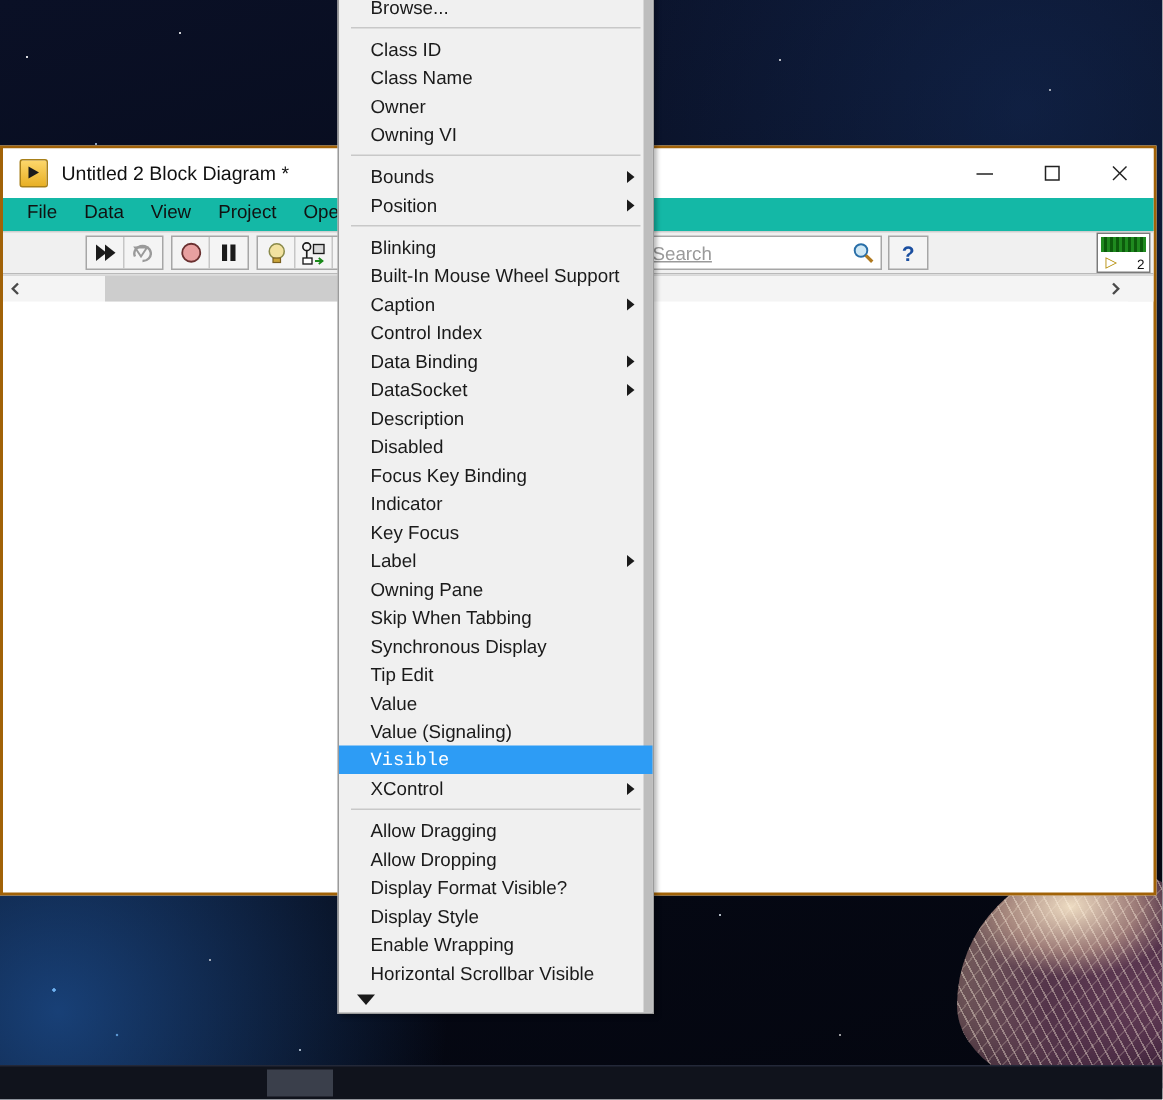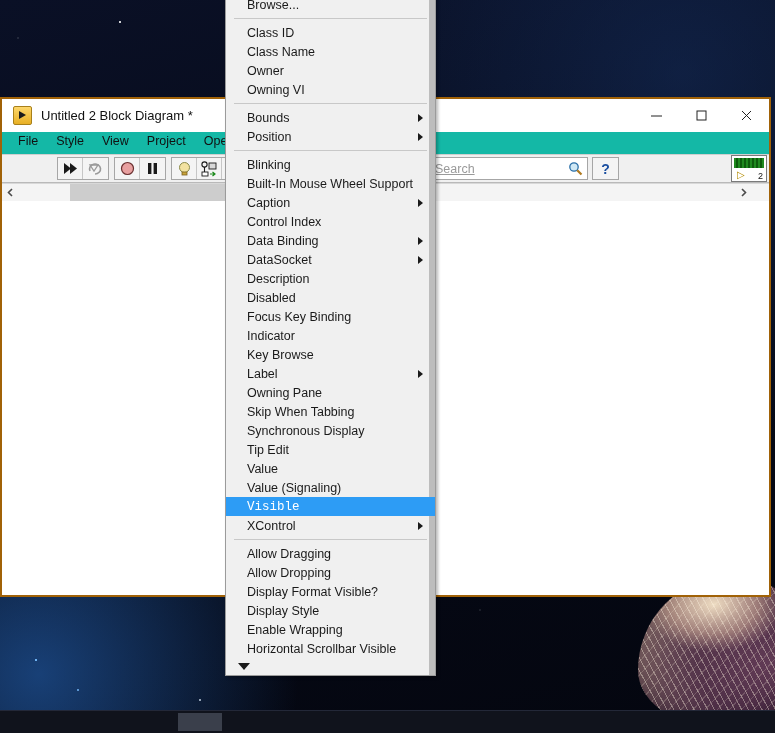--- a/index.html
+++ b/index.html
@@ -413,21 +413,21 @@
           <svg width="13" height="13" viewBox="0 0 13 13">
               <line x1="2" y1="2" x2="11" y2="11" stroke="#222" stroke-width="1"></line>
               <line x1="11" y1="2" x2="2" y2="11" stroke="#222" stroke-width="1"></line>
             </svg>
         </div>
       </div>
     </div>
 
     <div class="menubar">
       <div class="menubar-item">File</div>
-      <div class="menubar-item">Style</div>
+      <div class="menubar-item">Data</div>
       <div class="menubar-item">View</div>
       <div class="menubar-item">Project</div>
       <div class="menubar-item">Operate</div>
     </div>
 
     <div class="toolbar">
       <div class="tb-group">
         <div class="tb-btn">
           <svg width="17" height="15" viewBox="0 0 17 15">
             <path d="M2 2 L9 7.5 L2 13 Z" fill="#1a1a1a"></path>
@@ -580,21 +580,21 @@
         <div class="mi">Blinking</div>
         <div class="mi">Built-In Mouse Wheel Support</div>
         <div class="mi">Caption<span class="sub-arrow"></span></div>
         <div class="mi">Control Index</div>
         <div class="mi">Data Binding<span class="sub-arrow"></span></div>
         <div class="mi">DataSocket<span class="sub-arrow"></span></div>
         <div class="mi">Description</div>
         <div class="mi">Disabled</div>
         <div class="mi">Focus Key Binding</div>
         <div class="mi">Indicator</div>
-        <div class="mi">Key Browse</div>
+        <div class="mi">Key Focus</div>
         <div class="mi">Label<span class="sub-arrow"></span></div>
         <div class="mi">Owning Pane</div>
         <div class="mi">Skip When Tabbing</div>
         <div class="mi">Synchronous Display</div>
         <div class="mi">Tip Edit</div>
         <div class="mi">Value</div>
         <div class="mi">Value (Signaling)</div>
         <div class="mi selected">Visible</div>
         <div class="mi">XControl<span class="sub-arrow"></span></div>
         <div class="msep"></div>

